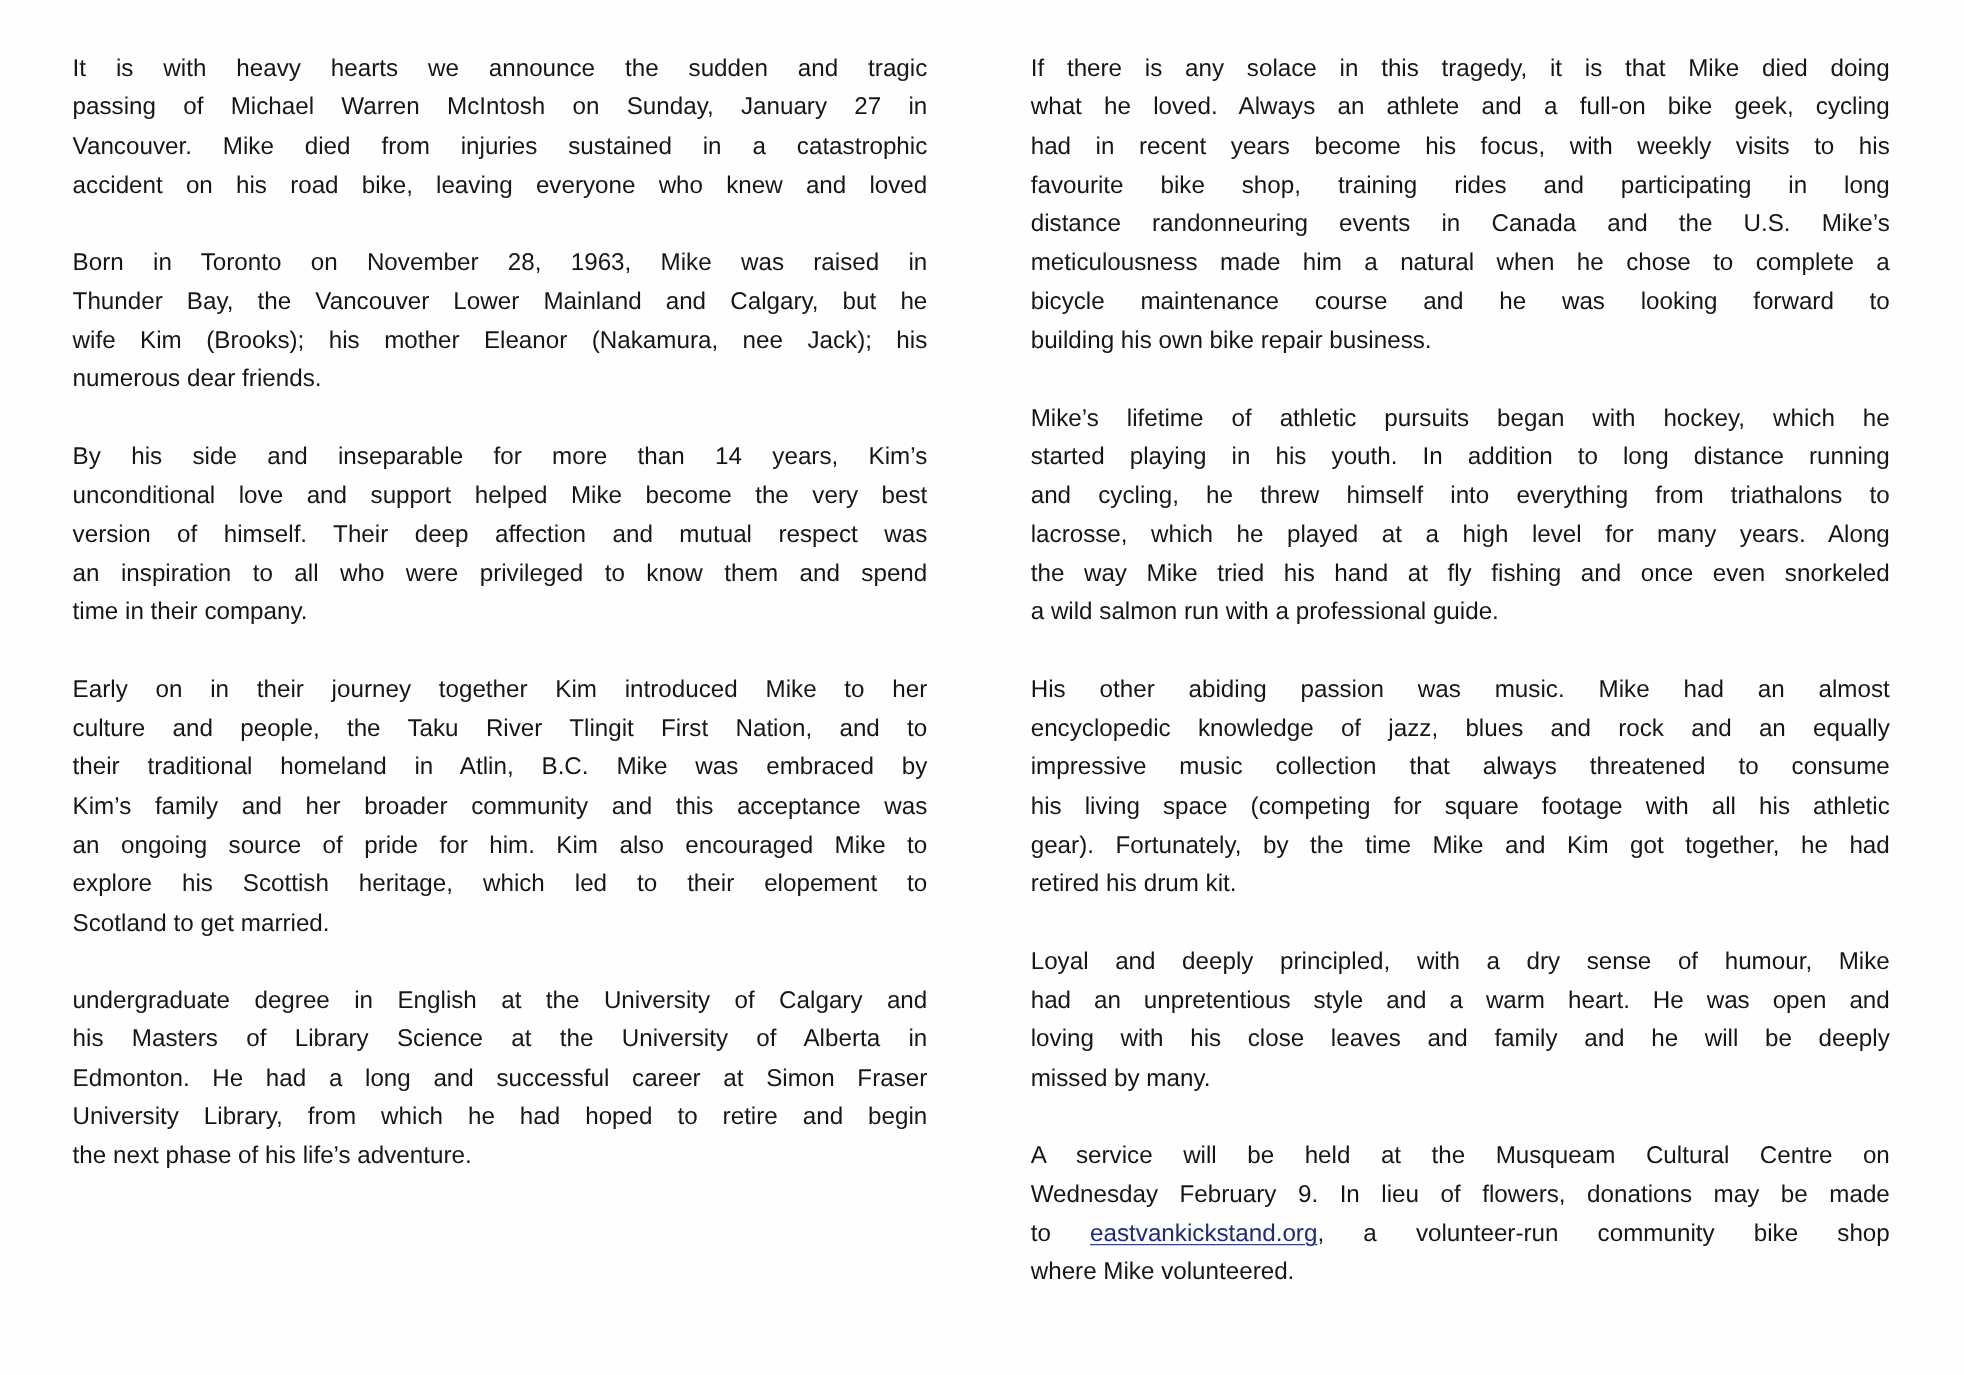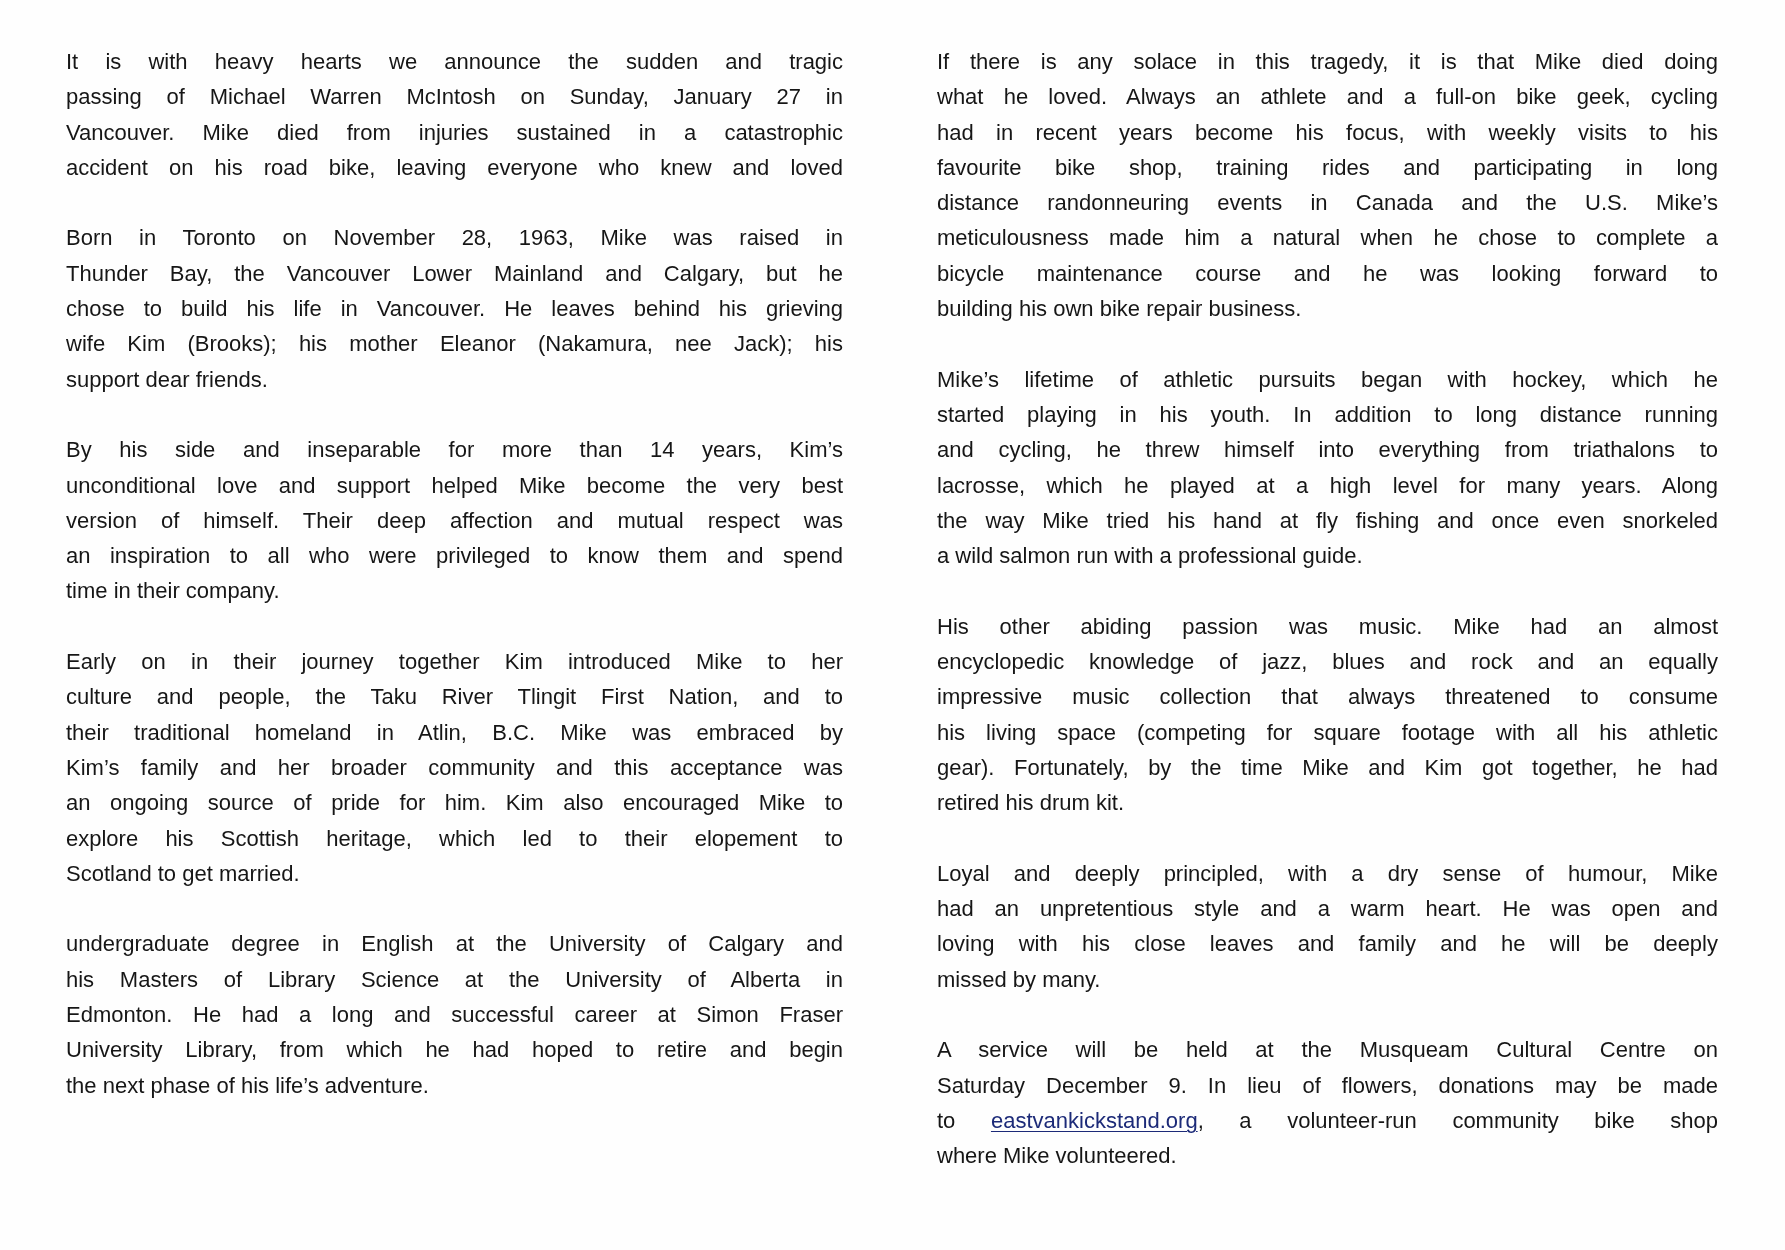--- a/index.html
+++ b/index.html
@@ -48,23 +48,22 @@
   <div class="column col-left">
     <div class="para">
         <span class="line">It is with heavy hearts we announce the sudden and tragic</span>
         <span class="line">passing of Michael Warren McIntosh on Sunday, January 27 in</span>
         <span class="line">Vancouver.  Mike died from injuries sustained in a catastrophic</span>
         <span class="line">accident on his road bike, leaving everyone who knew and loved</span>
       </div>
     <div class="para">
         <span class="line">Born in Toronto on November 28, 1963, Mike was raised in</span>
         <span class="line">Thunder Bay, the Vancouver Lower Mainland and Calgary, but he</span>
-        <span class="line">chose to build his life in Vancouver. He leaves behind his grieving</span>
         <span class="line">wife Kim (Brooks); his mother Eleanor (Nakamura, nee Jack); his</span>
-        <span class="line last">support dear friends.</span>
+        <span class="line last">numerous dear friends.</span>
       </div>
     <div class="para">
         <span class="line">By his side and inseparable for more than 14 years, Kim’s</span>
         <span class="line">unconditional love and support helped Mike become the very best</span>
         <span class="line">version of himself. Their deep affection and mutual respect was</span>
         <span class="line">an inspiration to all who were privileged to know them and spend</span>
         <span class="line last">time in their company.</span>
       </div>
     <div class="para">
         <span class="line">Early on in their journey together Kim introduced Mike to her</span>
@@ -112,18 +111,18 @@
         <span class="line last">retired his drum kit.</span>
       </div>
     <div class="para">
         <span class="line">Loyal and deeply principled, with a dry sense of humour, Mike</span>
         <span class="line">had an unpretentious style and a warm heart. He was open and</span>
         <span class="line">loving with his close leaves and family and he will be deeply</span>
         <span class="line last">missed by many.</span>
       </div>
     <div class="para">
       <span class="line">A service will be held at the Musqueam Cultural Centre on</span>
-      <span class="line">Saturday December 9. In lieu of flowers, donations may be made</span>
+      <span class="line">Wednesday February 9. In lieu of flowers, donations may be made</span>
       <span class="line"><span>to </span><a class="link">eastvankickstand.org</a><span style="white-space: normal;">, a volunteer-run community bike shop</span></span>
       <span class="line last">where Mike volunteered.</span>
     </div>
   </div>
 </div>
 
 </body></html>

